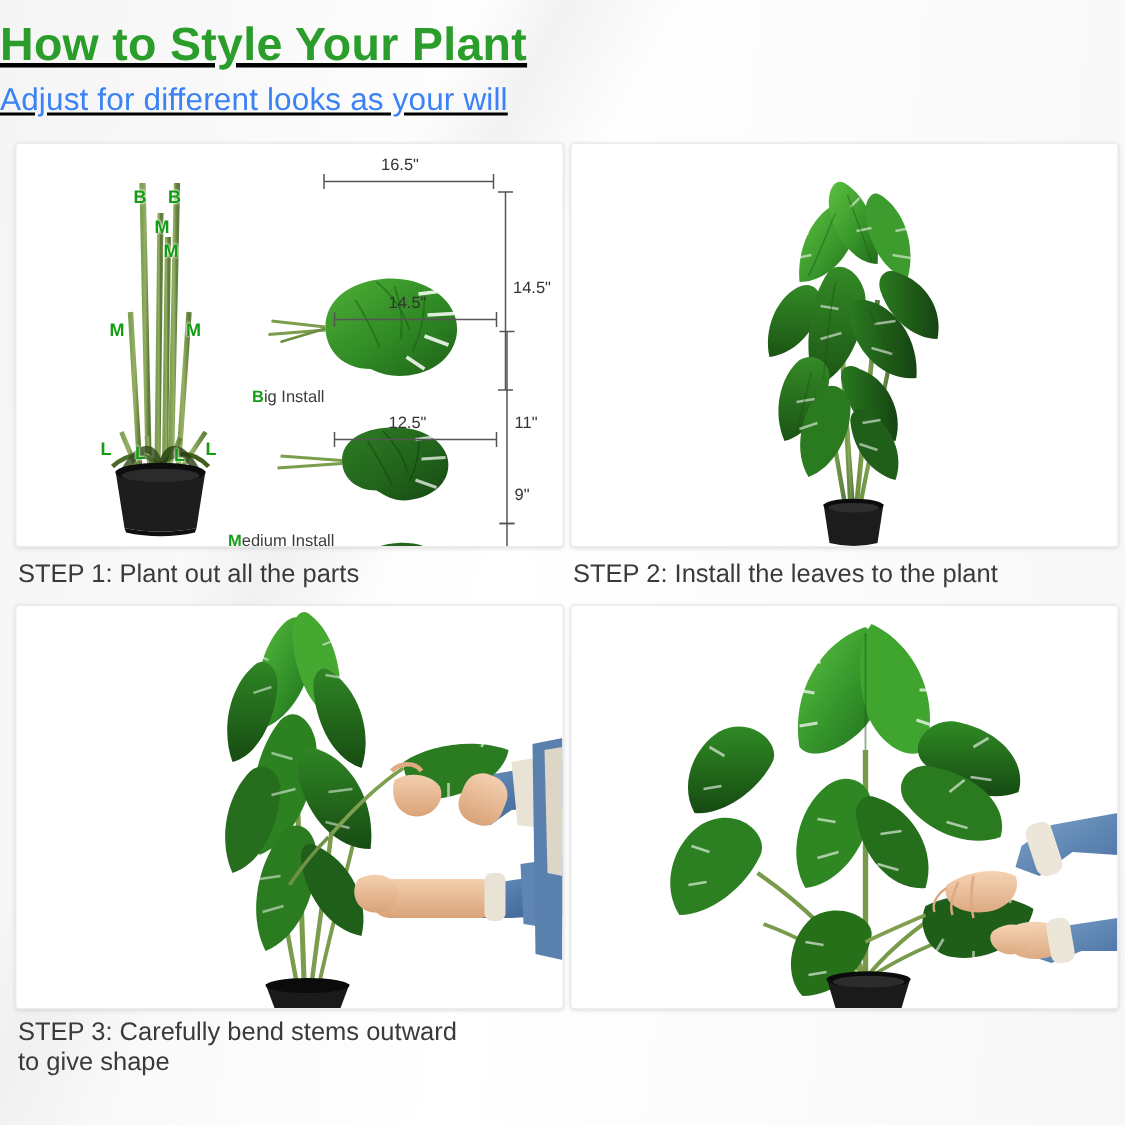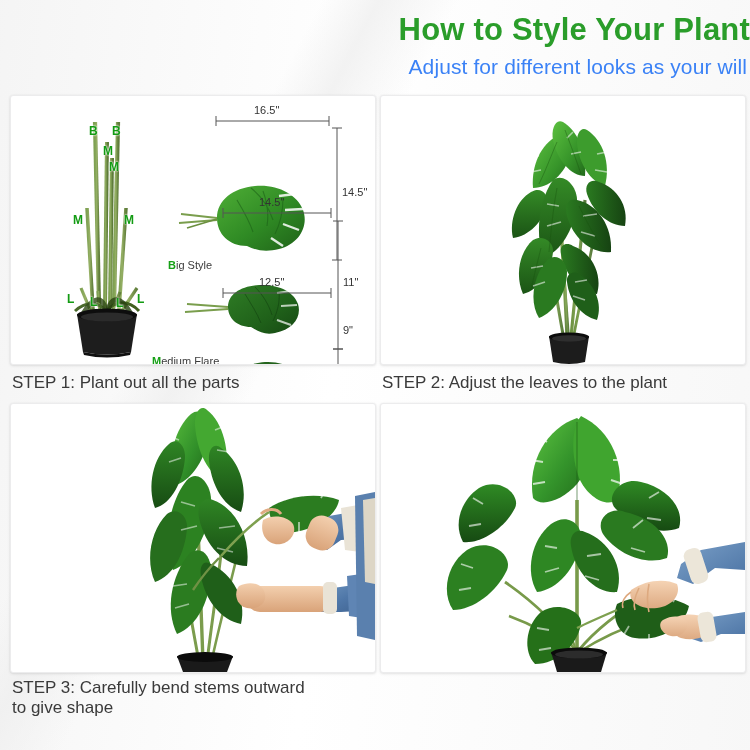--- a/index.html
+++ b/index.html
@@ -8,21 +8,21 @@
     font-family:"Liberation Sans", sans-serif;
     background:
       linear-gradient(118deg, rgba(255,255,255,0) 0%, rgba(255,255,255,0) 28%, rgba(238,238,238,.75) 33%, rgba(255,255,255,0) 40%, rgba(255,255,255,0) 100%),
       linear-gradient(96deg, rgba(244,244,244,.9) 0%, rgba(255,255,255,1) 45%, rgba(247,247,247,.95) 100%),
       #fbfbfb;
     position:relative;
   }
   .page{position:absolute;inset:0;}
 
   
-  .header{text-align:right;padding-top:12px;}
+  .header{text-align:left;padding-top:12px;text-decoration:underline;}
   .title{
     font-size:31px;font-weight:bold;color:#2a9d2a;letter-spacing:.2px;
     line-height:1.15;margin:0;
   }
   .subtitle{
     font-size:21px;color:#3b82f6;margin:7px 3px 0 0;font-weight:400;letter-spacing:.1px;
   }
 
   
   .grid{
@@ -152,22 +152,22 @@
           </g>
         </svg>
 
         <div class="dimtxt" style="left:243px;top:8px;">16.5"</div>
         <div class="dimtxt" style="left:331px;top:90px;">14.5"</div>
         <div class="dimtxt" style="left:248px;top:100px;">14.5"</div>
         <div class="dimtxt" style="left:332px;top:180px;">11"</div>
         <div class="dimtxt" style="left:248px;top:180px;">12.5"</div>
         <div class="dimtxt" style="left:332px;top:228px;">9"</div>
 
-        <div class="leaflbl" style="left:157px;top:163px;"><b>B</b><span>ig Style</span></div>
-        <div class="leaflbl" style="left:141px;top:259px;"><b>M</b><span>edium Flare</span></div>
+        <div class="leaflbl" style="left:157px;top:163px;"><b>B</b><span>ig Install</span></div>
+        <div class="leaflbl" style="left:141px;top:259px;"><b>M</b><span>edium Install</span></div>
 
         <div class="lbl" style="left:78px;top:28px;">B</div>
         <div class="lbl" style="left:101px;top:28px;">B</div>
         <div class="lbl" style="left:92px;top:48px;">M</div>
         <div class="lbl" style="left:98px;top:64px;">M</div>
         <div class="lbl" style="left:62px;top:117px;">M</div>
         <div class="lbl" style="left:113px;top:117px;">M</div>
         <div class="lbl" style="left:56px;top:196px;">L</div>
         <div class="lbl" style="left:79px;top:199px;">L</div>
         <div class="lbl" style="left:105px;top:200px;">L</div>
@@ -228,21 +228,21 @@
             </g>
           </g>
 
           <g>
             <path d="M168 240 L208 240 L204 266 Q188 270 172 266 Z" fill="#1c1c1c"></path>
             <ellipse cx="188" cy="241" rx="20" ry="4.5" fill="#0c0c0c"></ellipse>
             <ellipse cx="188" cy="242.5" rx="17" ry="3.2" fill="#2e2e2e"></ellipse>
           </g>
         </svg>
       </div>
-      <div class="caption">STEP 2: Adjust the leaves to the plant</div>
+      <div class="caption">STEP 2: Install the leaves to the plant</div>
     </div>
 
     <div class="cell row2">
       <div class="panel">
         <svg class="art" viewBox="0 0 364 268">
           <defs>
             <linearGradient id="lf3a" x1="0" y1="0" x2="1" y2="1">
                 <stop offset="0" stop-color="#59bd3c"></stop>
                 <stop offset=".55" stop-color="#32912a"></stop>
                 <stop offset="1" stop-color="#1f6619"></stop>

